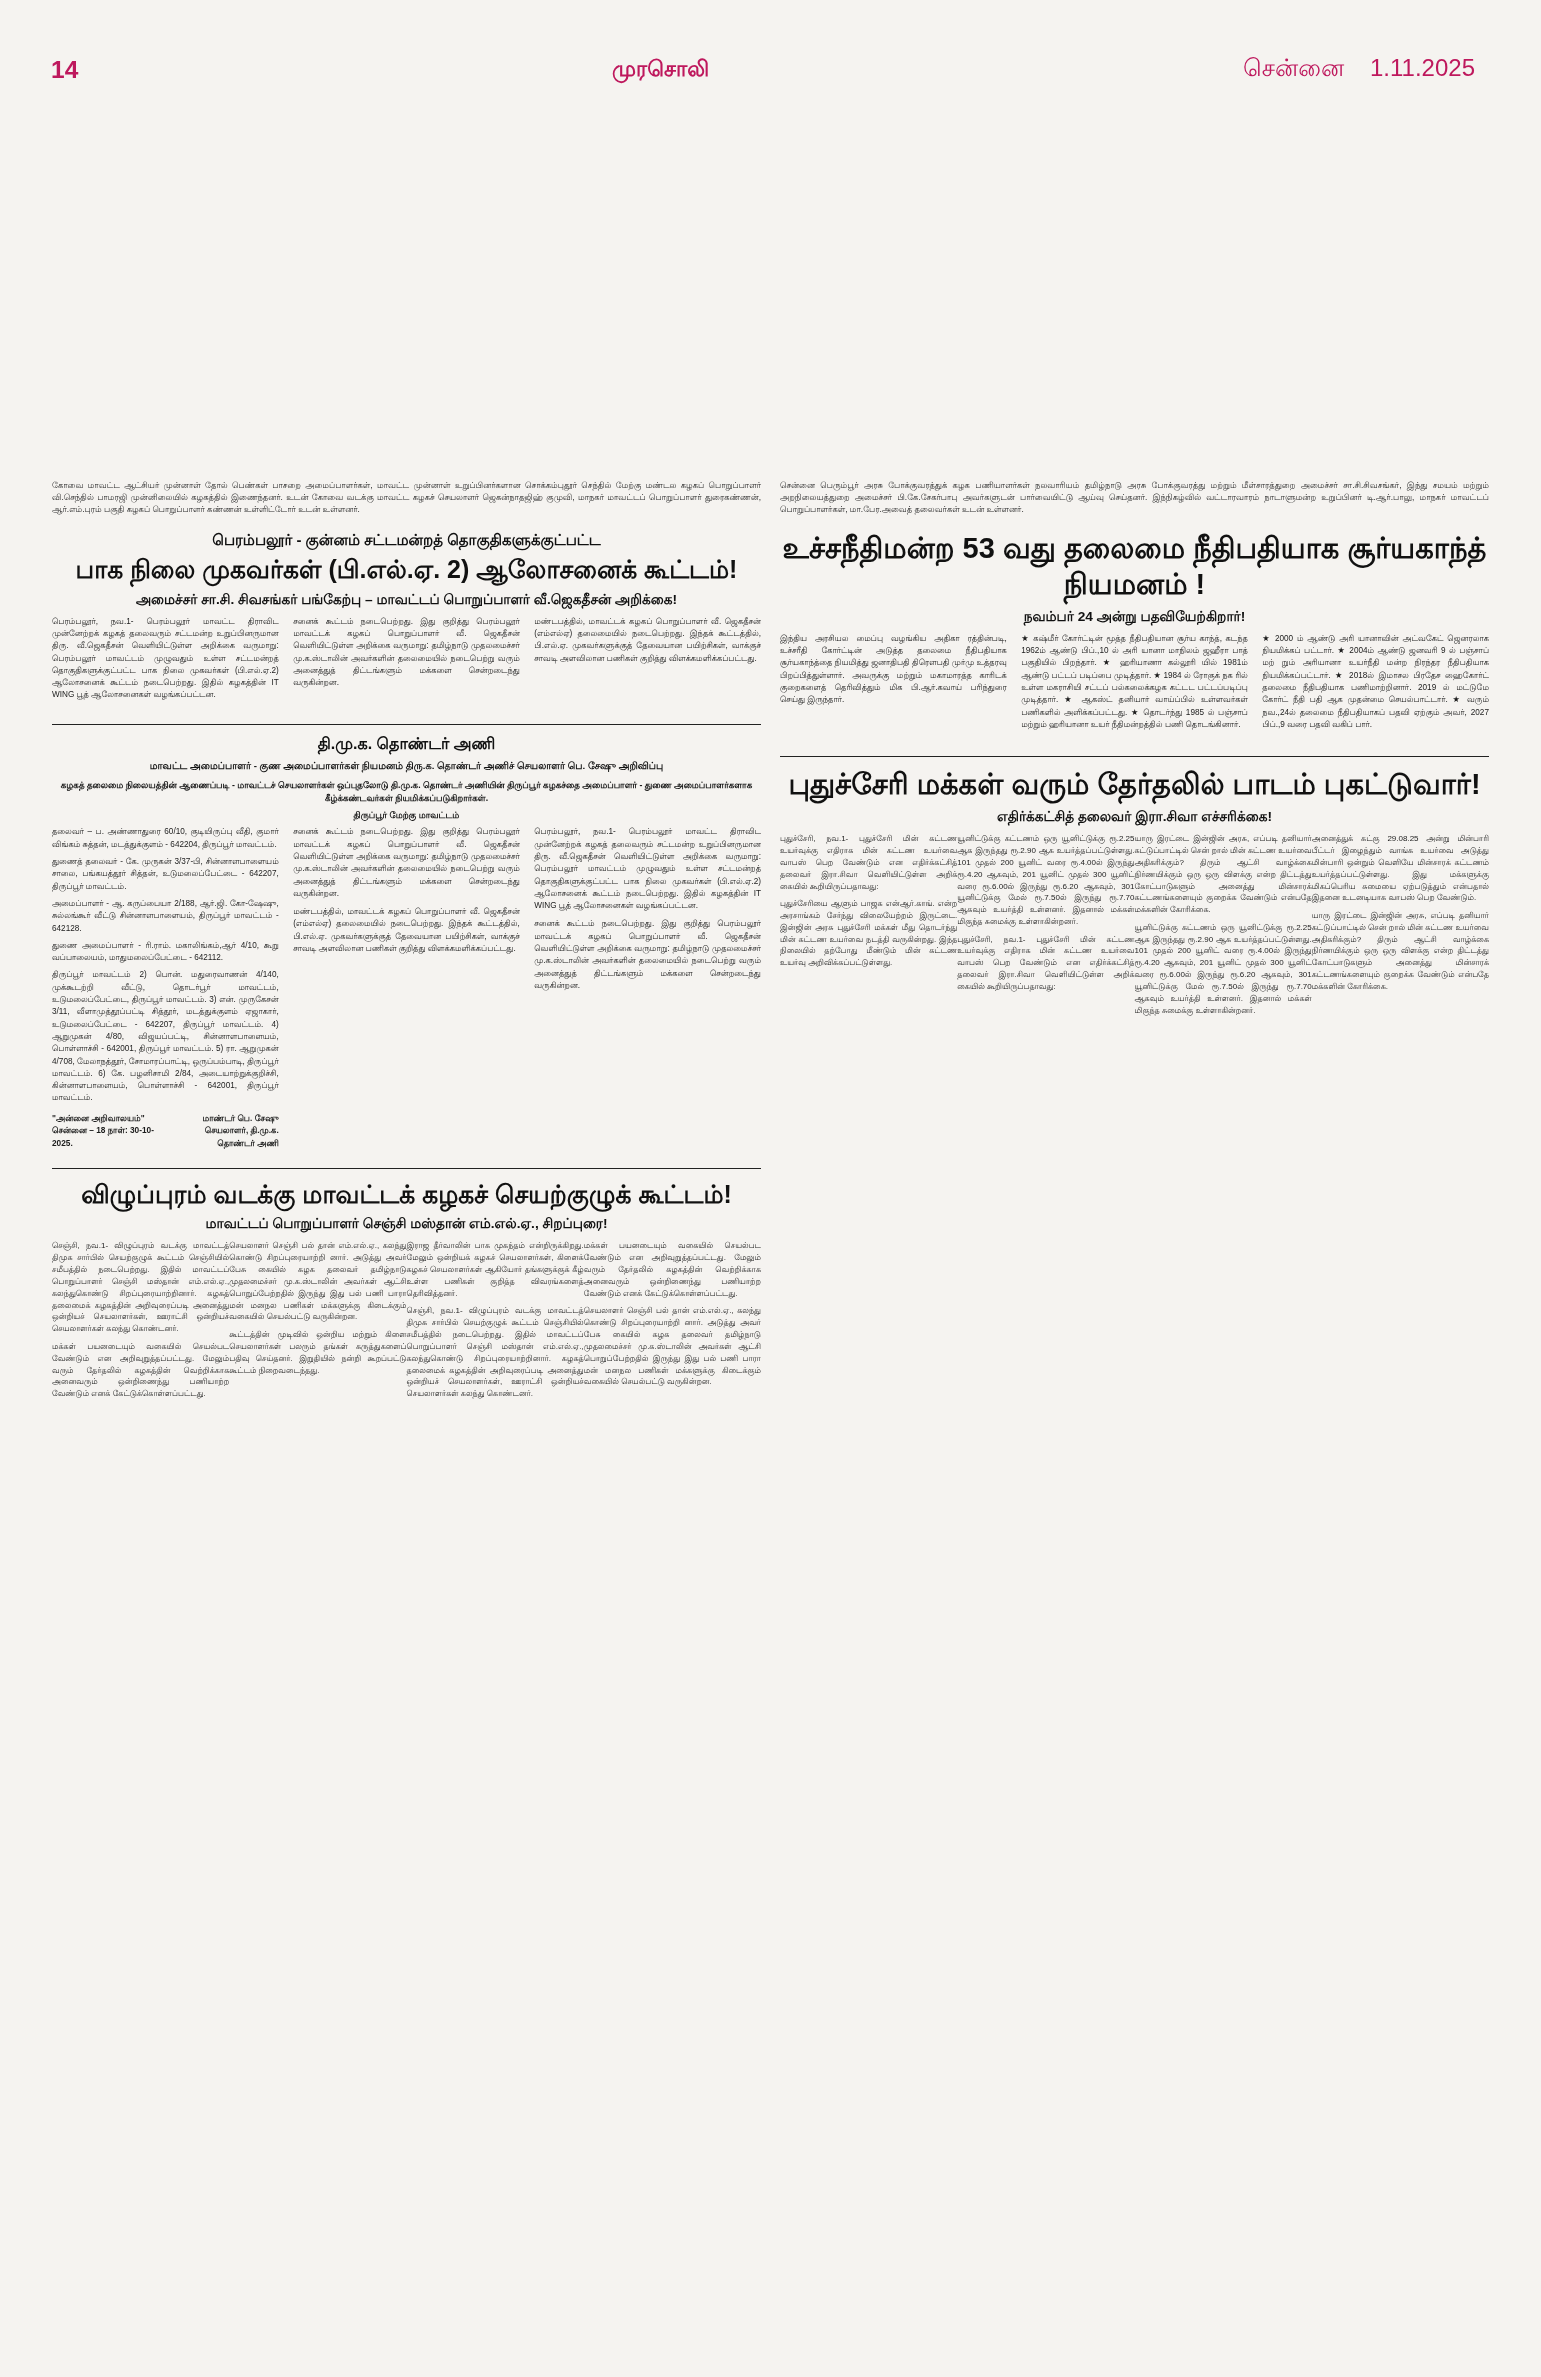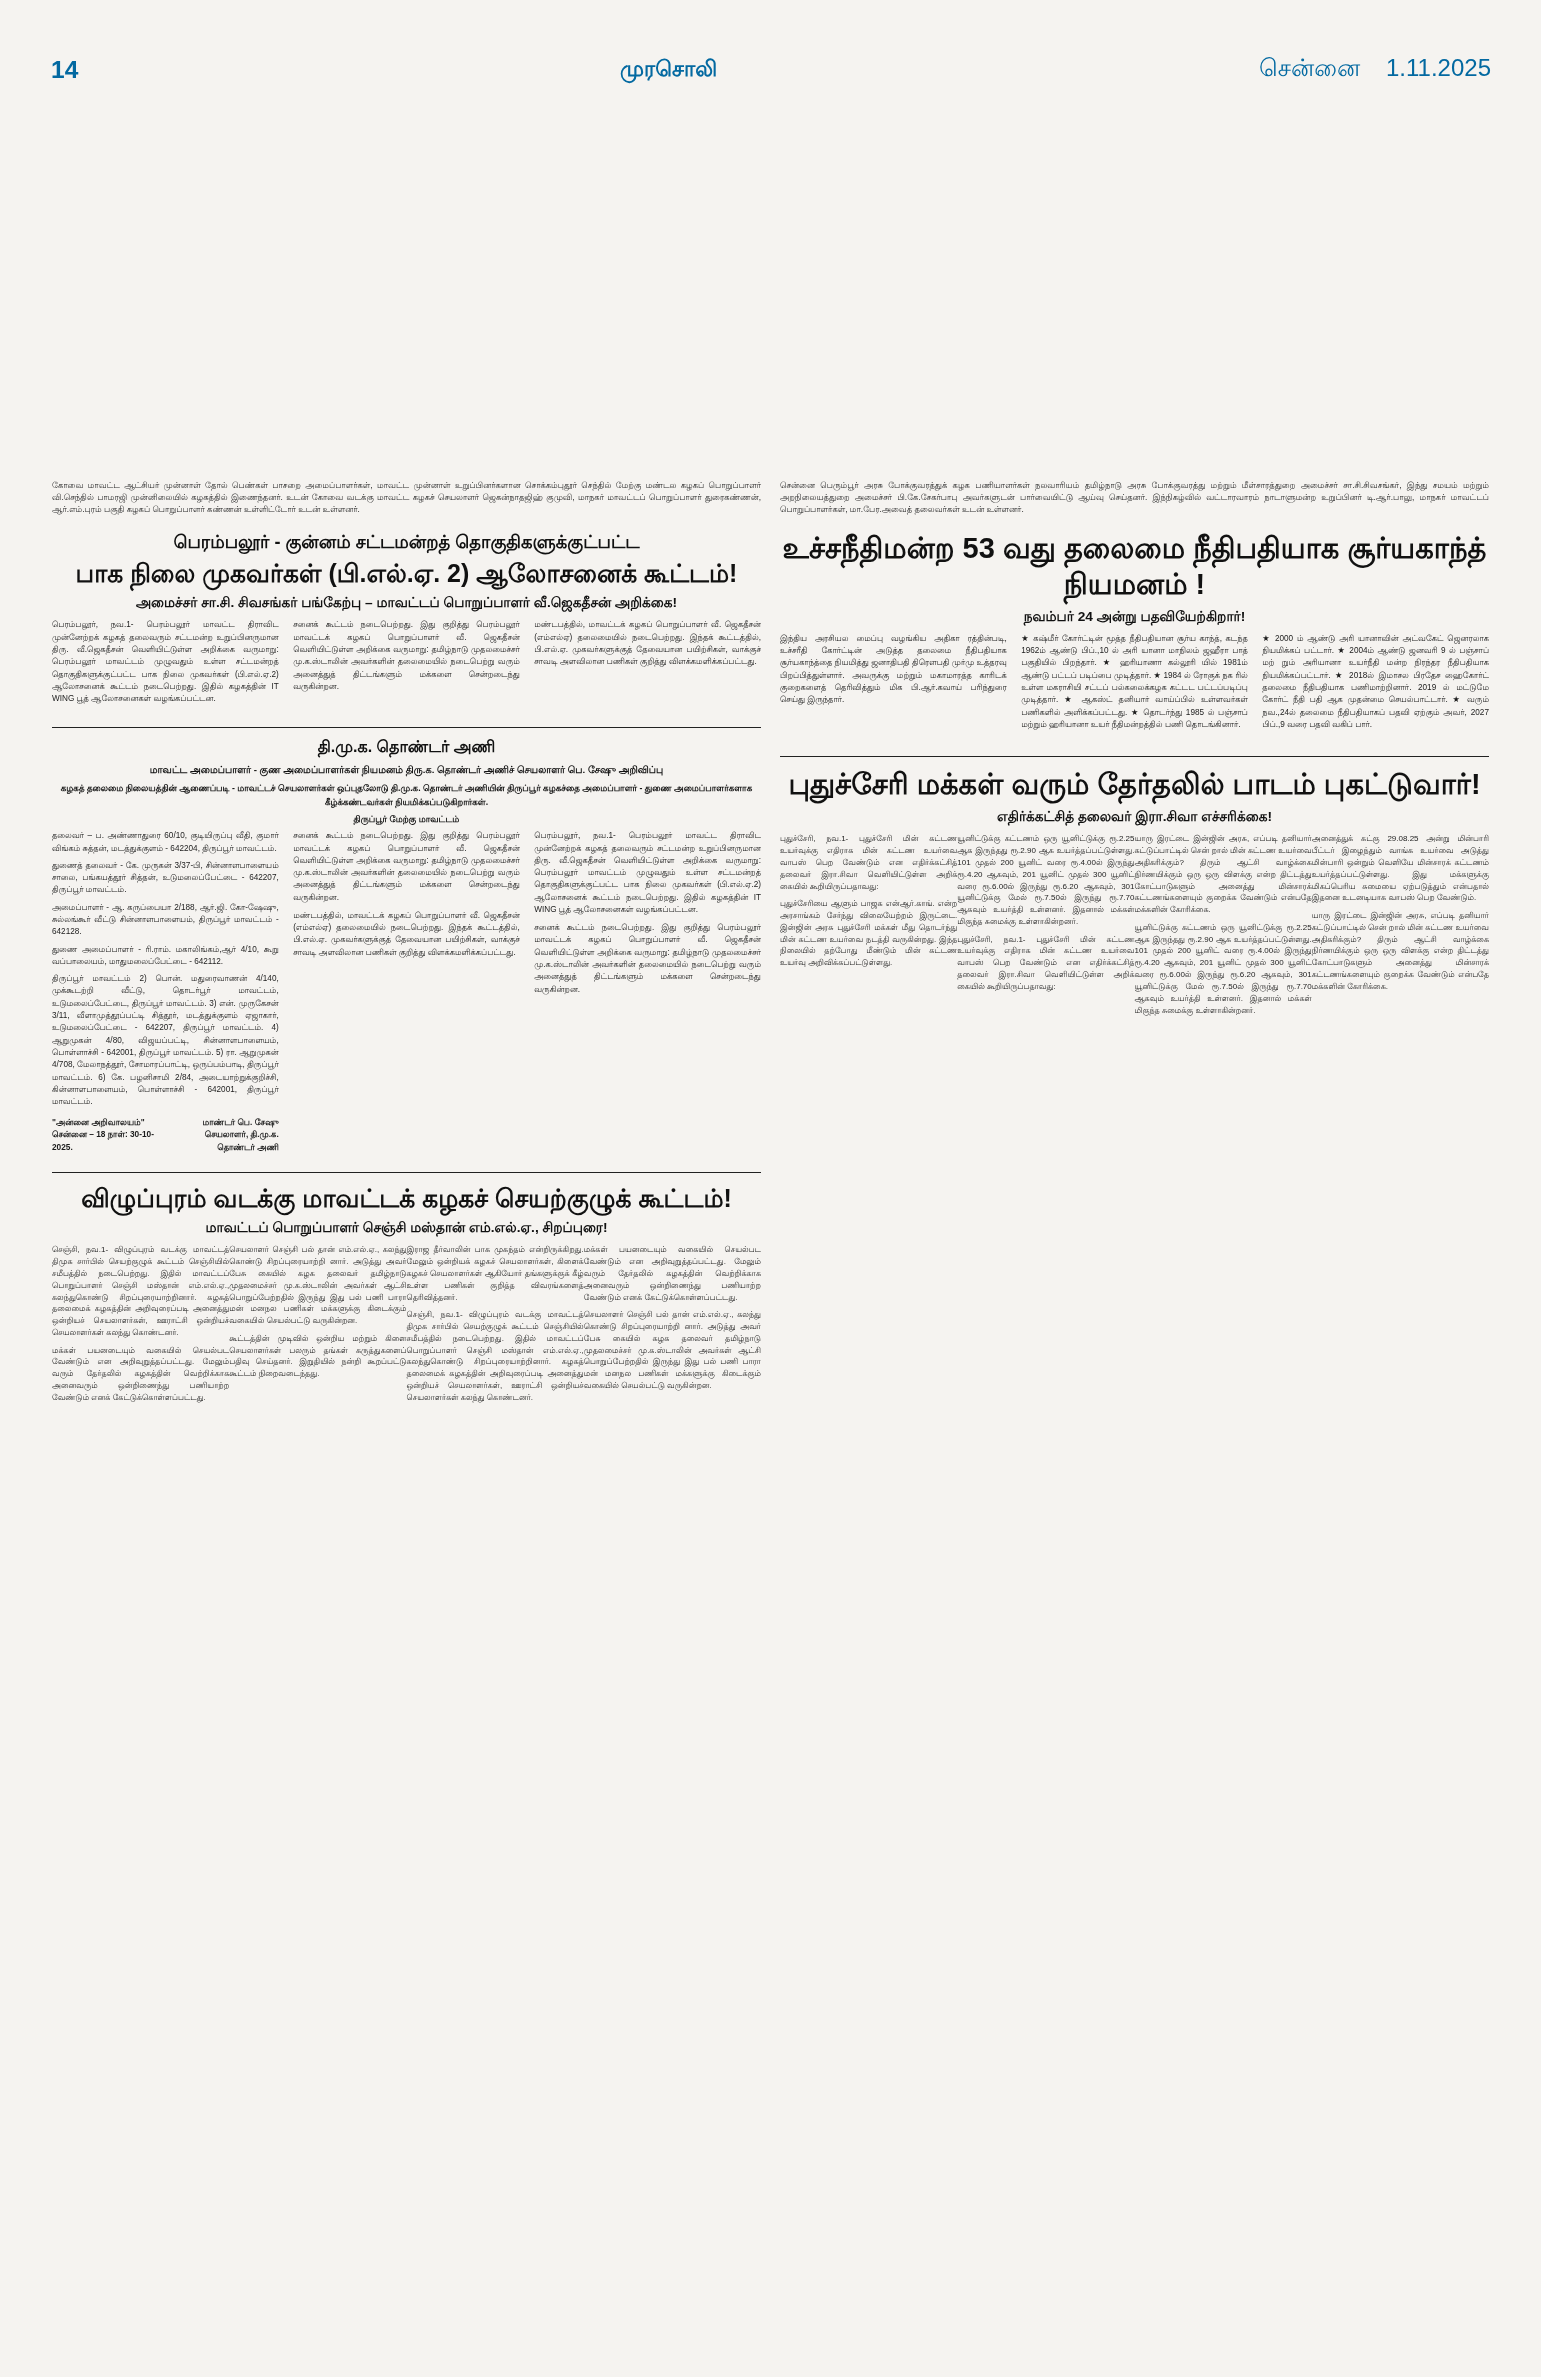--- a/index.html
+++ b/index.html
@@ -14,27 +14,27 @@
     width:1541px;
     height:2377px;
     background:#f5f3f0;
     box-sizing:border-box;
     padding:0;
     overflow:hidden;
   }
   
   .masthead{
     position:absolute;
-    top:54px; left:51px; right:50px;
+    top:54px; left:51px; right:66px;
     display:flex;
     align-items:center;
     justify-content:space-between;
     font-size:21.6px;
     font-weight:bold;
-    color:#0369a1;
+    color:#be185d;
   }
   .masthead .page-no{font-size:24.5px;font-weight:bold;letter-spacing:0;}
   .masthead .paper-name{font-size:21.6px;font-weight:bold;}
   .masthead .edition{font-size:24px;font-weight:normal;}
   .masthead .edition .date{margin-left:19px;}
 
   
   .content{
     position:absolute;
     top:447px;
@@ -53,21 +53,21 @@
     font-size:8.3px;
     line-height:1.42;
     text-align:justify;
     color:#2a2a2a;
     margin-bottom:10px;
     margin-top:33px;
   }
 
   
   .kicker{
-    font-size:18px;
+    font-size:15px;
     font-weight:bold;
     color:#111;
     text-align:center;
     margin:5.8px 0 4.3px;
     line-height:1.25;
   }
   .headline{
     font-size:25px;
     font-weight:bold;
     text-align:center;

